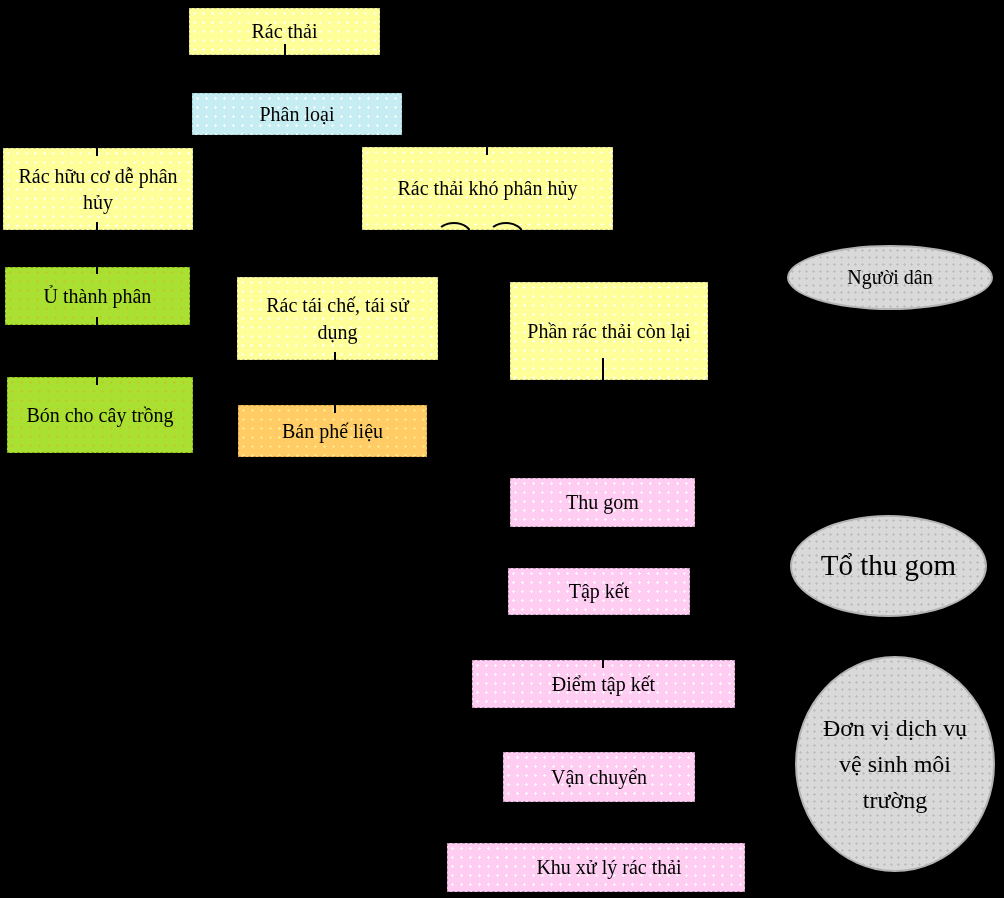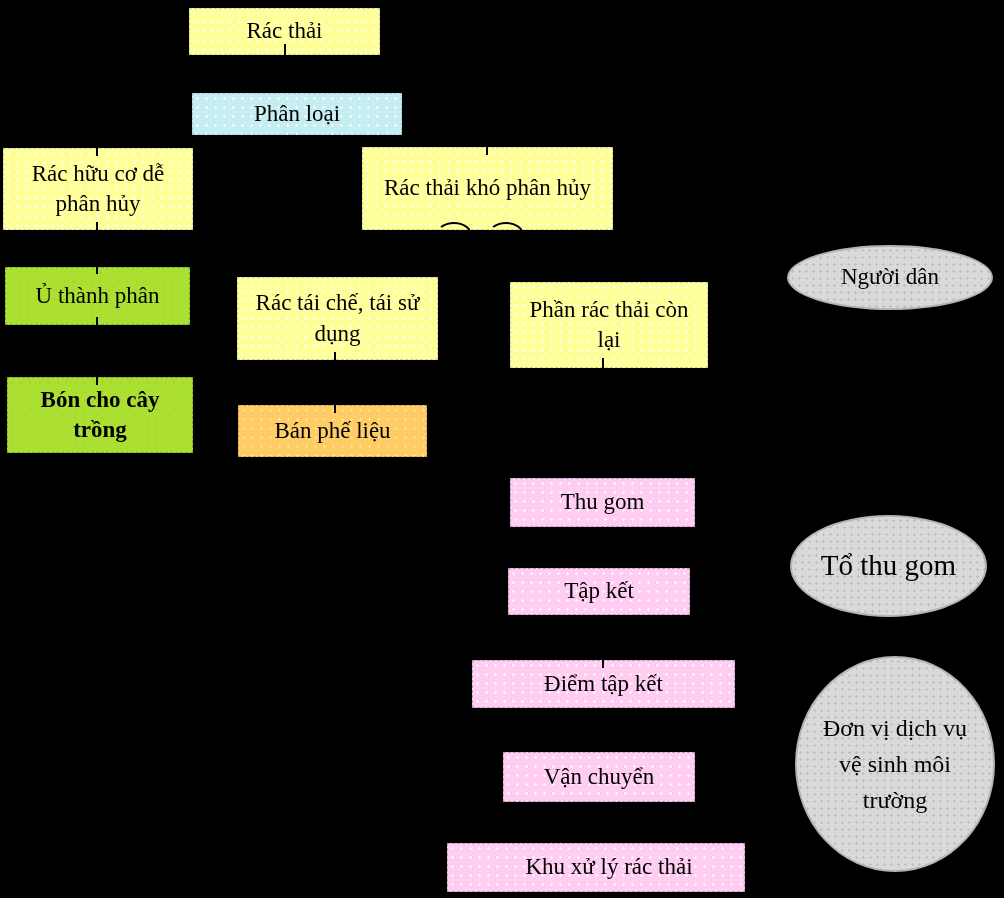--- a/index.html
+++ b/index.html
@@ -2,21 +2,21 @@
 <html><head>
 <meta charset="utf-8">
 <style>
   html,body{margin:0;padding:0;background:#000;}
   #canvas{
     position:relative;width:1004px;height:898px;background:#000;overflow:hidden;
     font-family:"Liberation Serif","DejaVu Serif",serif;
   }
   .node{
     position:absolute;display:flex;align-items:center;justify-content:center;
-    text-align:center;color:#000;font-size:23px;line-height:1.32;z-index:2;
+    text-align:center;color:#000;font-size:20px;line-height:1.32;z-index:2;
     box-sizing:border-box;padding:2px 6px;
   }
   .shape-rect{border:1px dashed #9a9a9a;}
   .shape-ellipse,.shape-circle{border-radius:50%;border:2px solid #b3b3b3;}
   .fill-yellow{
     background-color:#FFFF99;border-color:#cfcf96;
     background-image:radial-gradient(rgba(255,255,255,0.9) 1px, transparent 1.4px);
     background-size:9px 9px;
   }
   .fill-blue{
@@ -44,23 +44,23 @@
     background-image:radial-gradient(rgba(185,185,185,0.8) 1px, transparent 1.3px);
     background-size:7px 7px;
   }
   
   #n-rac-thai{left:189px;top:8px;width:191px;height:47px;}
   #n-phan-loai{left:192px;top:93px;width:210px;height:42px;}
   #n-rac-huu-co{left:3px;top:148px;width:190px;height:82px;}
   #n-rac-thai-kho{left:362px;top:147px;width:251px;height:83px;}
   #n-u-thanh-phan{left:5px;top:267px;width:185px;height:58px;}
   #n-rac-tai-che{left:237px;top:277px;width:201px;height:83px;}
-  #n-phan-rac-con-lai{left:510px;top:282px;width:198px;height:86px;}
+  #n-phan-rac-con-lai{left:510px;top:282px;width:198px;height:98px;}
   #n-nguoi-dan{left:787px;top:245px;width:206px;height:65px;}
-  #n-bon-cho-cay{left:7px;top:377px;width:186px;height:76px;font-weight:bold;}
+  #n-bon-cho-cay{left:7px;top:377px;width:186px;height:76px;}
   #n-ban-phe-lieu{left:238px;top:405px;width:189px;height:52px;}
   #n-thu-gom{left:510px;top:478px;width:185px;height:49px;}
   #n-tap-ket{left:508px;top:568px;width:182px;height:47px;}
   #n-to-thu-gom{left:790px;top:515px;width:197px;height:102px;font-size:29px;line-height:1.5;}
   #n-diem-tap-ket{left:472px;top:660px;width:263px;height:48px;justify-content:flex-end;}
   #n-van-chuyen{left:503px;top:752px;width:192px;height:50px;}
   #n-khu-xu-ly{left:447px;top:843px;width:298px;height:49px;padding-left:32px;}
   #n-don-vi{left:795px;top:656px;width:200px;height:216px;font-size:24px;line-height:1.5;padding:2px 24px;}
   
   .stub{position:absolute;width:2px;background:#000;z-index:5;}

